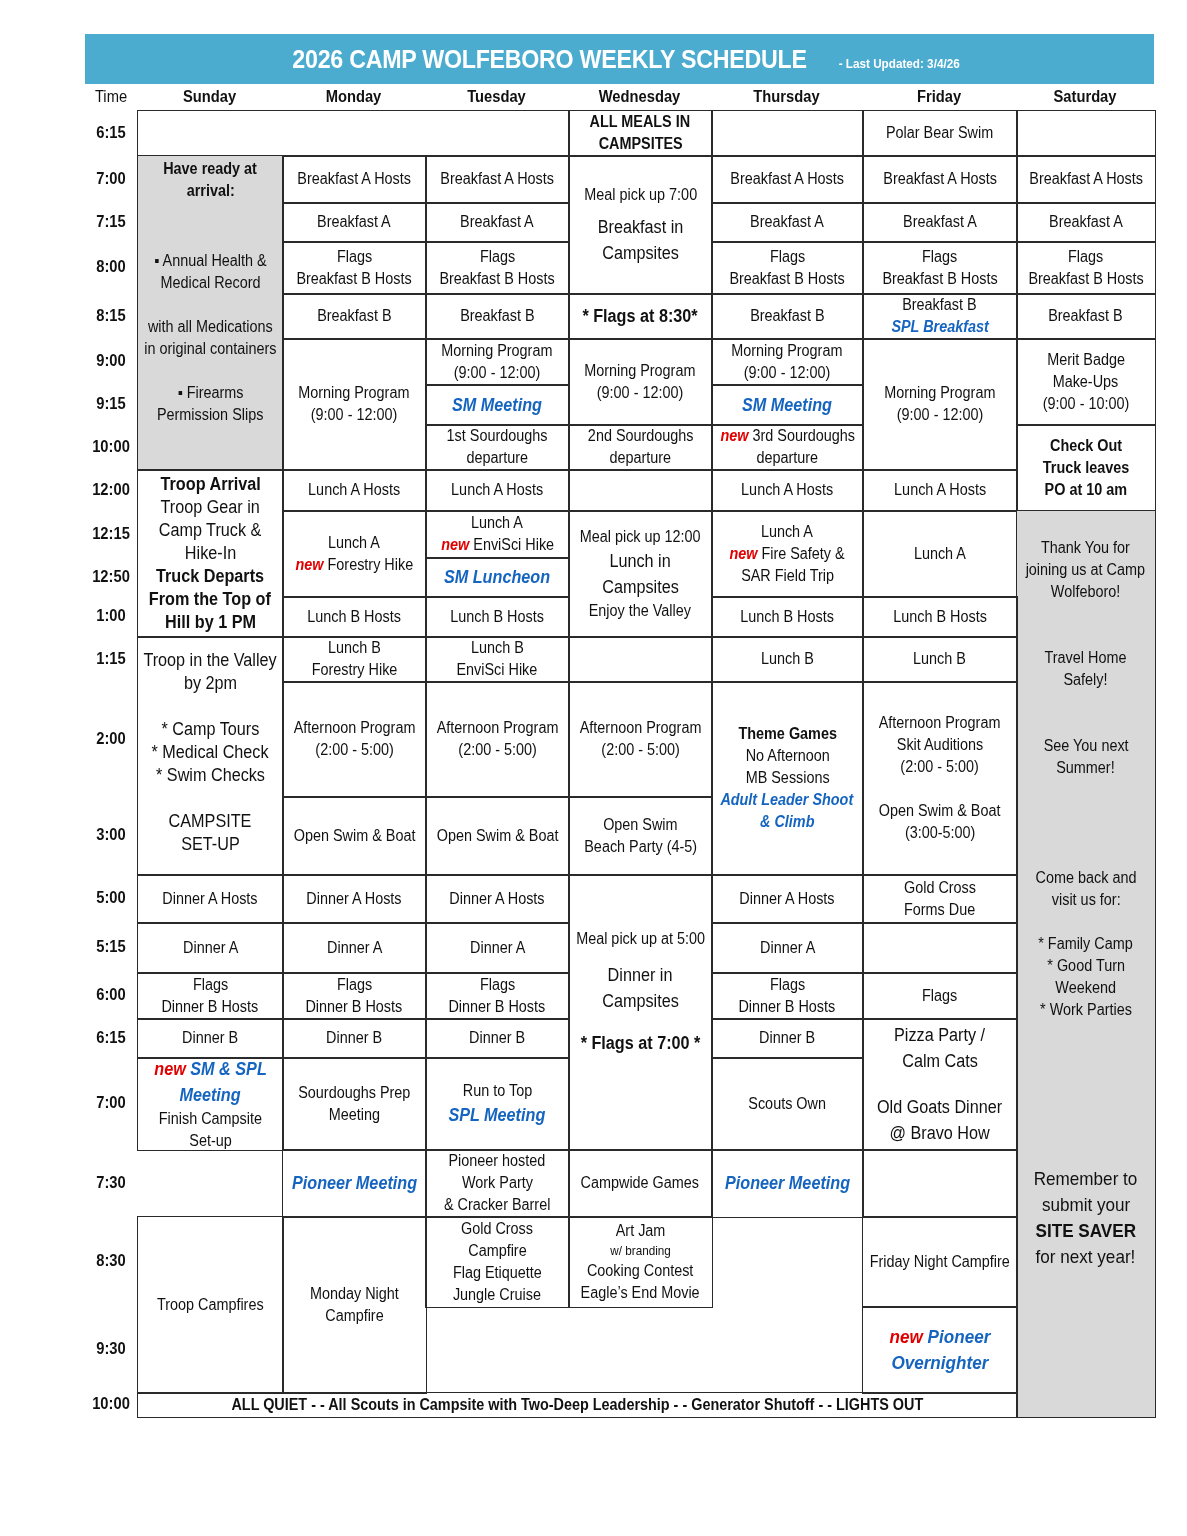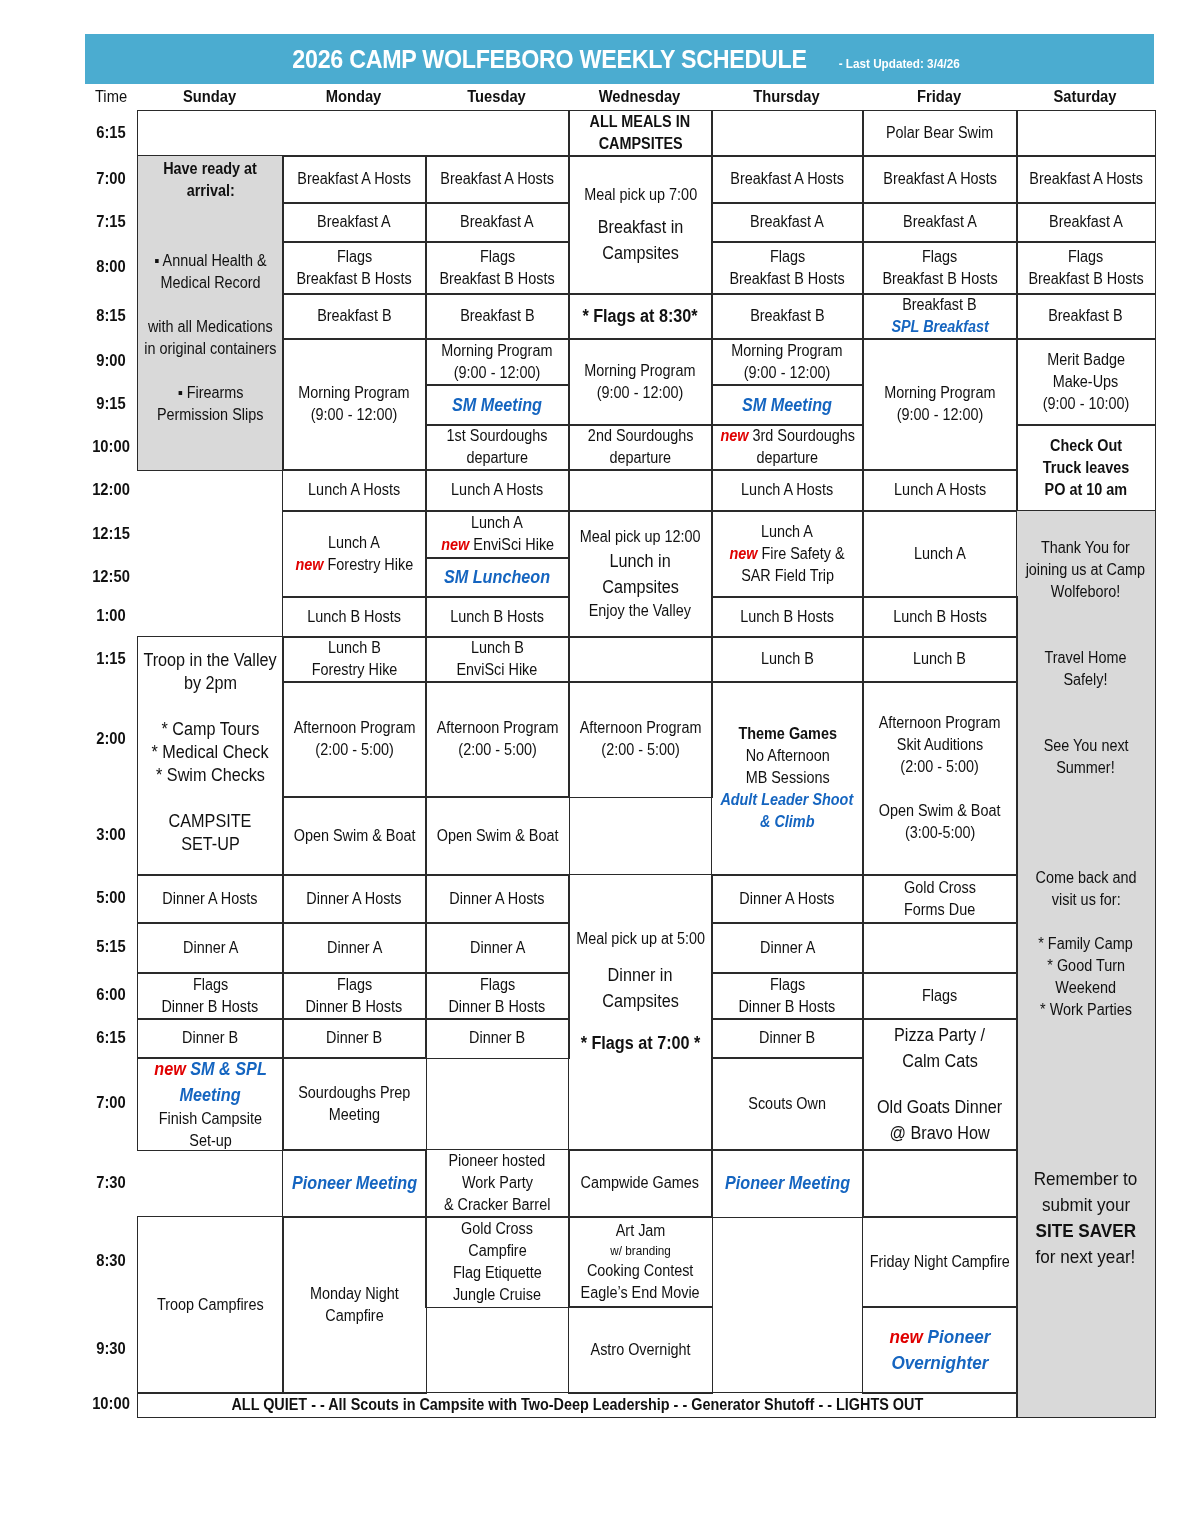--- a/index.html
+++ b/index.html
@@ -214,20 +214,29 @@
       <span class="l">Merit Badge</span>
       <span class="l">Make-Ups</span>
       <span class="l">(9:00 - 10:00)</span>
     </div>
   <div class="c b" style="grid-column:8;grid-row:9/11">
       <span class="l">Check Out</span>
       <span class="l">Truck leaves</span>
       <span class="l">PO at 10 am</span>
     </div>
 
+  <div class="c big" style="grid-column:2;grid-row:10/14;line-height:23px">
+    <span class="l b">Troop Arrival</span>
+    <span class="l">Troop Gear in</span>
+    <span class="l">Camp Truck &amp;</span>
+    <span class="l">Hike-In</span>
+    <span class="l b">Truck Departs</span>
+    <span class="l b">From the Top of</span>
+    <span class="l b">Hill by 1 PM</span>
+  </div>
 
   <div class="c" style="grid-column:3;grid-row:10">
       <span class="l">Lunch A Hosts</span>
     </div>
   <div class="c" style="grid-column:4;grid-row:10">
       <span class="l">Lunch A Hosts</span>
     </div>
   <div class="c" style="grid-column:5;grid-row:10"></div>
   <div class="c" style="grid-column:6;grid-row:10">
       <span class="l">Lunch A Hosts</span>
@@ -355,20 +364,24 @@
     <span class="l">Open Swim &amp; Boat</span>
     <span class="l">(3:00-5:00)</span>
   </div>
 
   <div class="c" style="grid-column:3;grid-row:16">
       <span class="l">Open Swim &amp; Boat</span>
     </div>
   <div class="c" style="grid-column:4;grid-row:16">
       <span class="l">Open Swim &amp; Boat</span>
     </div>
+  <div class="c" style="grid-column:5;grid-row:16">
+      <span class="l">Open Swim</span>
+      <span class="l">Beach Party (4-5)</span>
+    </div>
 
   <div class="c" style="grid-column:2;grid-row:17">
       <span class="l">Dinner A Hosts</span>
     </div>
   <div class="c" style="grid-column:3;grid-row:17">
       <span class="l">Dinner A Hosts</span>
     </div>
   <div class="c" style="grid-column:4;grid-row:17">
       <span class="l">Dinner A Hosts</span>
     </div>
@@ -446,20 +459,24 @@
   <div class="c" style="grid-column:2;grid-row:21">
     <span class="l big"><span class="new">new</span> <span class="blue">SM &amp; SPL</span></span>
     <span class="l big blue">Meeting</span>
     <span class="l">Finish Campsite</span>
     <span class="l">Set-up</span>
   </div>
   <div class="c" style="grid-column:3;grid-row:21">
       <span class="l">Sourdoughs Prep</span>
       <span class="l">Meeting</span>
     </div>
+  <div class="c" style="grid-column:4;grid-row:21">
+      <span class="l">Run to Top</span>
+      <span class="l blue big">SPL Meeting</span>
+    </div>
   <div class="c" style="grid-column:6;grid-row:21">
       <span class="l">Scouts Own</span>
     </div>
 
   <div class="c blue big" style="grid-column:3;grid-row:22">
       <span class="l">Pioneer Meeting</span>
     </div>
   <div class="c" style="grid-column:4;grid-row:22">
       <span class="l">Pioneer hosted</span>
       <span class="l">Work Party</span>
@@ -489,23 +506,20 @@
   <div class="c" style="grid-column:5;grid-row:23">
       <span class="l">Art Jam</span>
       <span class="l sm">w/ branding</span>
       <span class="l">Cooking Contest</span>
       <span class="l">Eagle’s End Movie</span>
     </div>
   <div class="c" style="grid-column:7;grid-row:23">
       <span class="l">Friday Night Campfire</span>
     </div>
 
-  <div class="c" style="grid-column:5;grid-row:24">
-      <span class="l">Astro Overnight</span>
-    </div>
   <div class="c xl" style="grid-column:7;grid-row:24">
       <span class="l"><span class="new">new</span> <span class="blue">Pioneer</span></span>
       <span class="l blue">Overnighter</span>
     </div>
 
   <div class="c b" style="grid-column:2/8;grid-row:25;line-height:20px">
       <span class="l">ALL QUIET - - All Scouts in Campsite with Two-Deep Leadership - - Generator Shutoff - - LIGHTS OUT</span>
     </div>
 </div>
 

